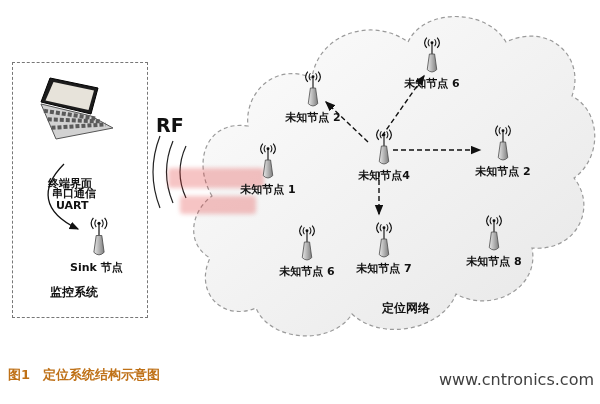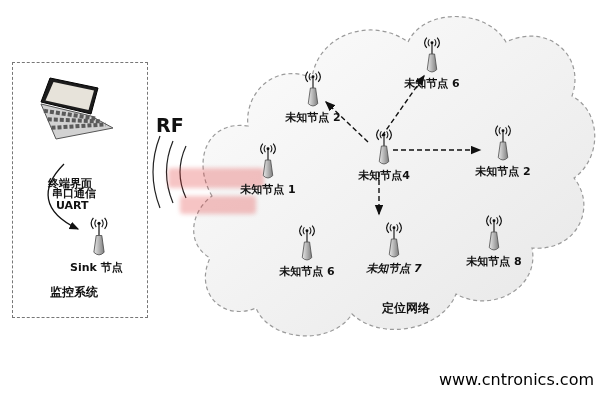--- a/index.html
+++ b/index.html
@@ -5,21 +5,21 @@
   html,body{margin:0;padding:0;background:#fff;}
   body{width:600px;height:404px;font-family:"DejaVu Sans","Liberation Sans",sans-serif;}
   .canvas{position:relative;width:600px;height:404px;background:#ffffff;overflow:hidden;}
   .abs{position:absolute;}
   .lbl{font-size:11px;font-weight:bold;color:#111;white-space:nowrap;}
   .node{position:absolute;width:100px;display:flex;flex-direction:column;align-items:center;gap:2px;}
   .node svg{display:block;}
   .monitor-box{position:absolute;left:12px;top:62px;width:134px;height:254px;border:1px dashed #777;}
   .rf{position:absolute;left:156px;top:114px;font-size:19px;font-weight:bold;color:#111;}
   .caption{position:absolute;left:8px;top:366px;font-size:13px;font-weight:bold;color:#bf7117;white-space:nowrap;}
-  .url{position:absolute;right:6px;top:370px;font-size:16px;color:#000000;white-space:nowrap;}
+  .url{position:absolute;right:6px;top:370px;font-size:16px;color:#404040;white-space:nowrap;}
   .wm{position:absolute;background:rgba(225,60,60,.30);border-radius:3px;filter:blur(2px);}
   .overlay{position:absolute;left:0;top:0;}
 </style>
 </head>
 <body>
 
 <div class="canvas">
 
   <svg width="0" height="0" style="position:absolute">
     <defs>
@@ -128,30 +128,31 @@
         <use href="#antenna"></use>
       </svg>
     <span class="lbl">未知节点 2</span>
   </div>
   <div class="node" style="left:257px;top:222px;">
     <svg width="26" height="40">
         <use href="#antenna"></use>
       </svg>
     <span class="lbl">未知节点 6</span>
   </div>
-  <div class="node" style="left:344px;top:219px;font-style:italic;">
+  <div class="node" style="left:334px;top:219px;">
     <svg width="26" height="40">
         <use href="#antenna"></use>
       </svg>
     <span class="lbl">未知节点 7</span>
   </div>
   <div class="node" style="left:444px;top:212px;">
     <svg width="26" height="40">
         <use href="#antenna"></use>
       </svg>
     <span class="lbl">未知节点 8</span>
   </div>
 
   <div class="abs lbl" style="left:382px;top:300px;font-size:12px;">定位网络</div>
 
+  <div class="caption">图1　定位系统结构示意图</div>
   <div class="url">www.cntronics.com</div>
 
 </div>
 
 </body></html>

